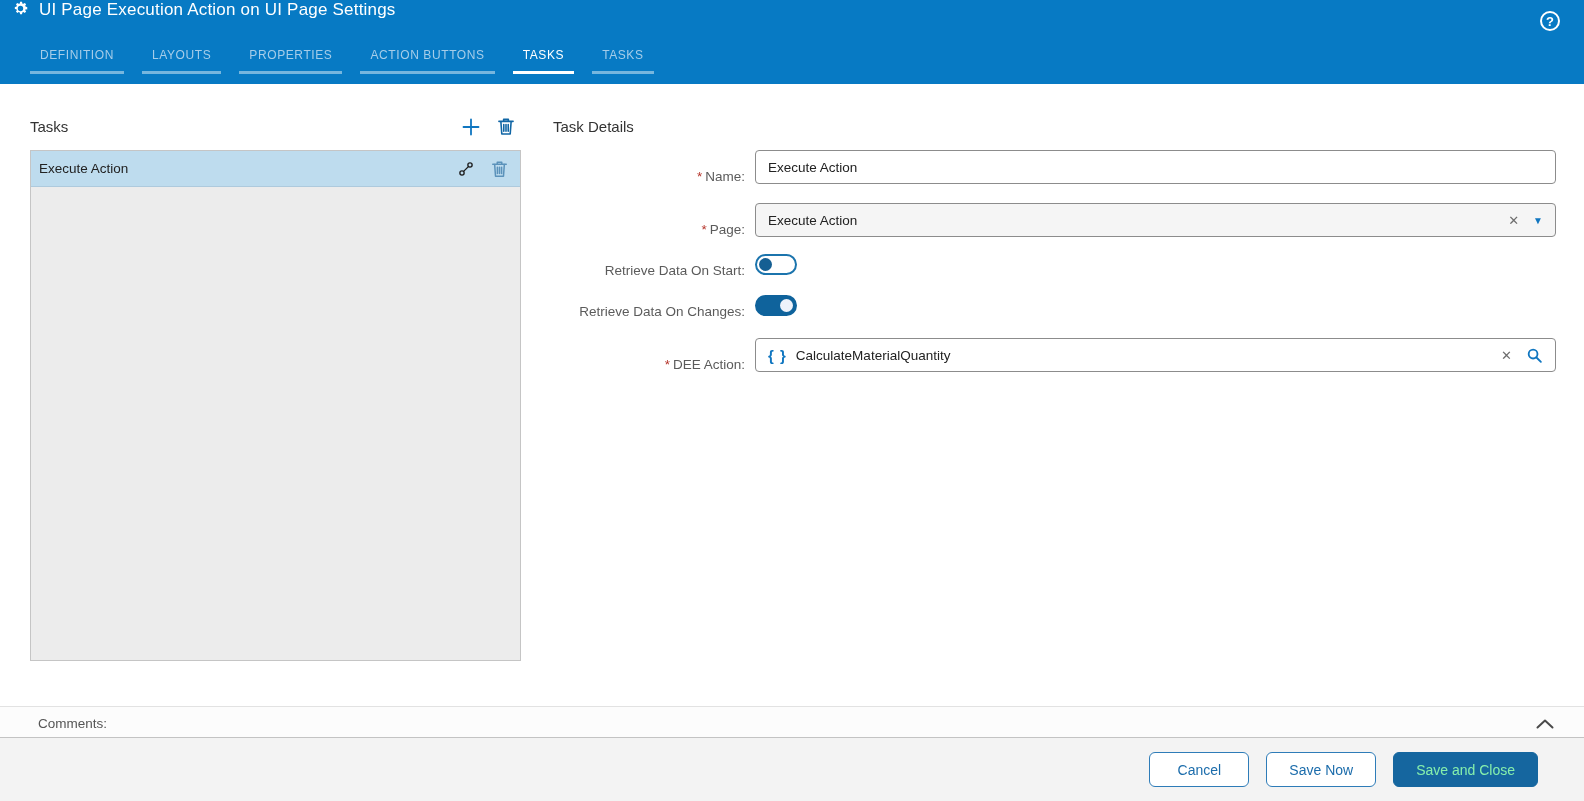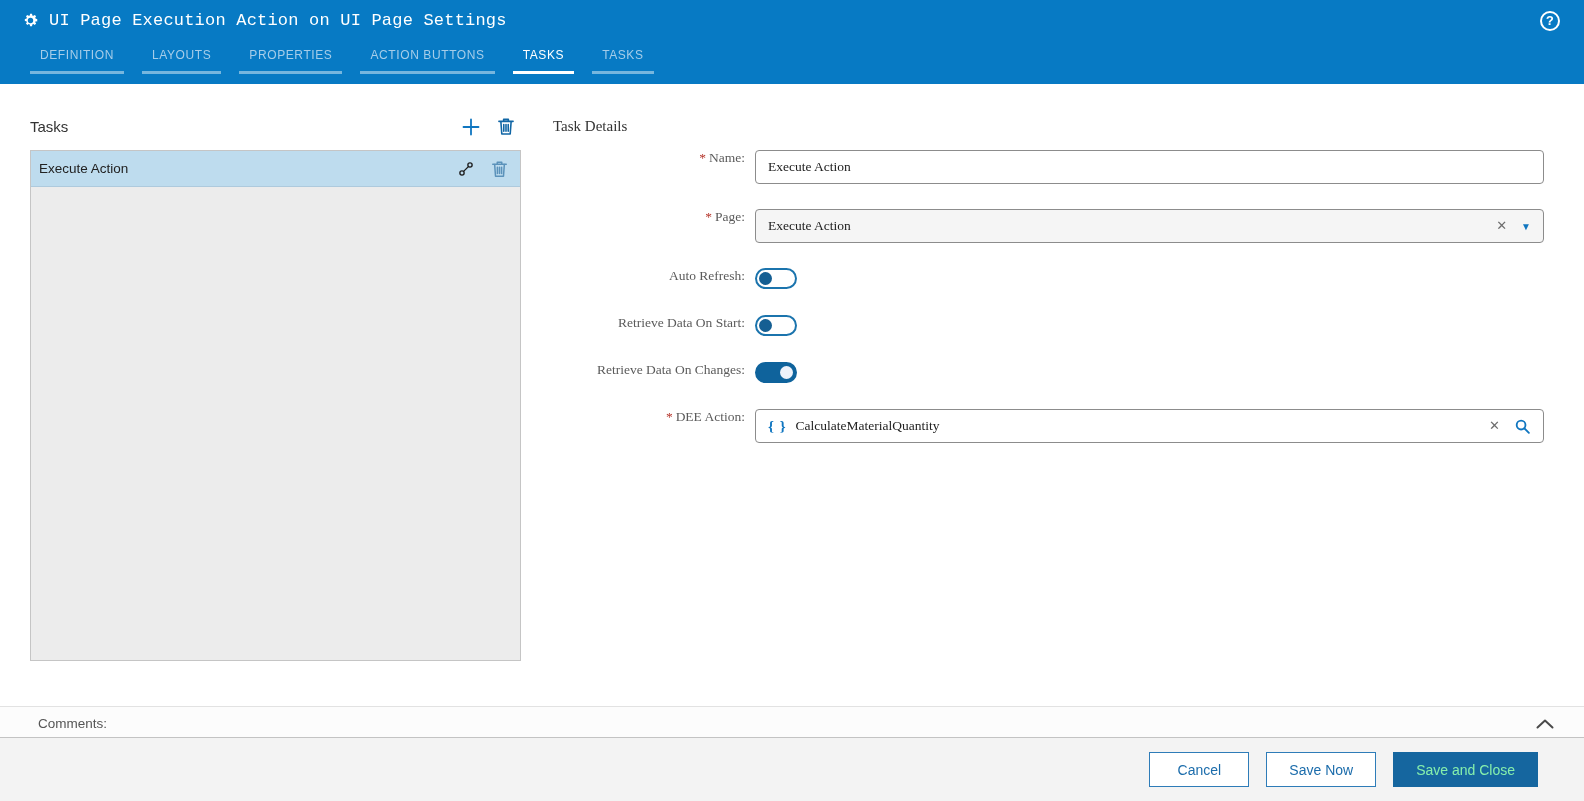--- a/index.html
+++ b/index.html
@@ -4,21 +4,21 @@
 <style>
   * { margin:0; padding:0; box-sizing:border-box; }
   html,body { width:1584px; height:801px; overflow:hidden; }
   body {
     font-family:"Liberation Sans","DejaVu Sans",sans-serif;
     background:#ffffff; color:#333; position:relative; font-size:13.5px;
   }
 
   
   .header { position:absolute; top:0; left:0; right:0; height:84px; background:#077ac4; }
-  .title-row { height:40px; display:flex; align-items:center; padding-left:22px;font-family:Liberation Mono, monospace; }
+  .title-row { height:40px; display:flex; padding-left:12px; }
   .gear { width:17px; height:17px; fill:#ffffff; flex:0 0 auto; }
   .page-title { color:#ffffff; font-size:17px; margin-left:10px; letter-spacing:.2px; }
   .help-btn {
     position:absolute; top:11px; right:24px; width:20px; height:20px;
     border:2px solid #fff; border-radius:50%; color:#fff; font-size:13px; font-weight:bold;
     display:flex; align-items:center; justify-content:center; cursor:pointer;
   }
   .tabs { display:flex; padding-left:30px; gap:18px; height:44px; align-items:flex-start; }
   .tab {
     color:#a6cde9; font-size:12px; letter-spacing:.6px; padding:8px 10px 9px;
@@ -36,23 +36,23 @@
   .icon-btn { cursor:pointer; display:flex; align-items:center; }
   .tasks-list { height:511px; border:1px solid #c5c5c5; background:#ececec; }
   .task-item {
     height:36px; background:#bedcee; border-bottom:1px solid #aecadd;
     display:flex; align-items:center; padding:0 12px 0 8px; cursor:pointer;
   }
   .task-item-label { color:#222; }
   .task-item-icons { margin-left:auto; display:flex; align-items:center; gap:17px; }
 
   
-  .details-panel { position:absolute; left:553px; top:19px; right:40px;font-family:Liberation Serif, serif; }
+  .details-panel { position:absolute; left:553px; top:19px; right:28px; }
   .details-header { height:47px; display:flex; align-items:center; }
-  .frm-row { display:flex; align-items:flex-start; margin-bottom:25px; }
+  .frm-row { display:flex; align-items:flex-end; margin-bottom:19px; }
   .frm-label { width:202px; text-align:right; padding-right:10px; color:#5b5b5b; flex:0 0 auto; }
   .req { color:#b5342a; margin-right:3px; }
   .frm-control { flex:1; min-width:0; }
   .text-input {
     width:100%; height:34px; border:1px solid #8c8c8c; border-radius:4px;
     padding:0 12px; font:inherit; color:#222; background:#fff; outline:none;
   }
   .select-box, .lookup-box {
     width:100%; height:34px; border:1px solid #8c8c8c; border-radius:4px;
     display:flex; align-items:center; padding:0 12px; cursor:pointer; color:#222;
@@ -80,21 +80,21 @@
   .comments-chevron { position:absolute; right:30px; top:12px; }
 
   
   .footer {
     position:absolute; top:737px; left:0; right:0; bottom:0; background:#f3f3f3;
     border-top:1px solid #c3c3c3; display:flex; align-items:center; justify-content:flex-end;
     gap:17px; padding-right:46px;
   }
   .btn {
     height:35px; min-width:100px; padding:0 22px; font:inherit; font-size:14px;
-    border-radius:0; cursor:pointer;
+    border-radius:6px; cursor:pointer;
     background:#fff; color:#1b6cab; border:1px solid #2e7cb8;text-align:center;
   }
   .btn.primary { background:#15669f; color:#86efac; border:1px solid #15669f; min-width:118px; }
 
   svg.stroke { fill:none; stroke:currentColor; stroke-width:2; stroke-linecap:round; stroke-linejoin:round; }
 </style>
 </head>
 <body>
 
 <div class="header">
@@ -176,26 +176,20 @@
       </span>
       <span class="frm-control">
         <div class="select-box">
           <span class="box-value">Execute Action</span>
           <span class="clear-x">✕</span>
           <span class="caret">▼</span>
         </div>
       </span>
     </div>
 
-    <div class="frm-row toggle-row">
-      <span class="frm-label">Auto Refresh:</span>
-      <span class="frm-control">
-        <span class="toggle off"><span class="knob"></span></span>
-      </span>
-    </div>
 
     <div class="frm-row toggle-row">
       <span class="frm-label">Retrieve Data On Start:</span>
       <span class="frm-control">
         <span class="toggle off"><span class="knob"></span></span>
       </span>
     </div>
 
     <div class="frm-row toggle-row">
       <span class="frm-label">Retrieve Data On Changes:</span>

